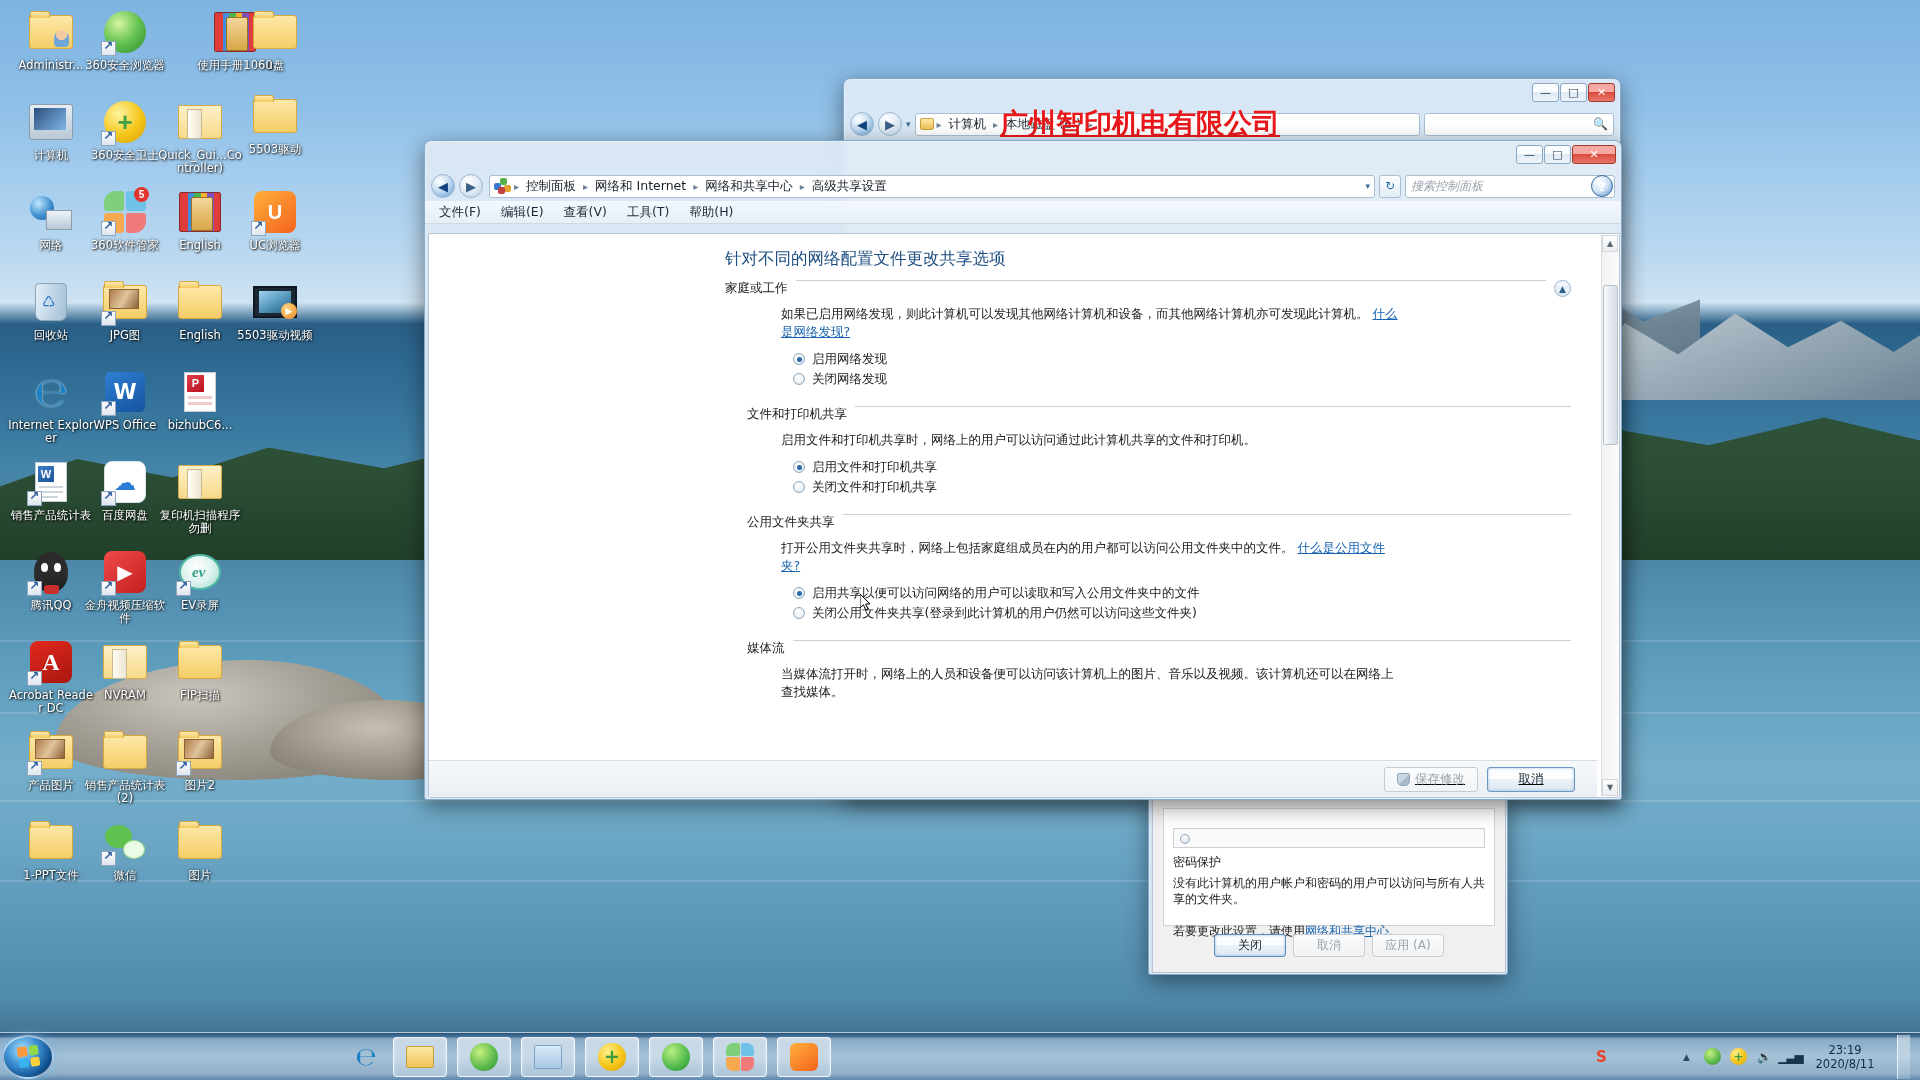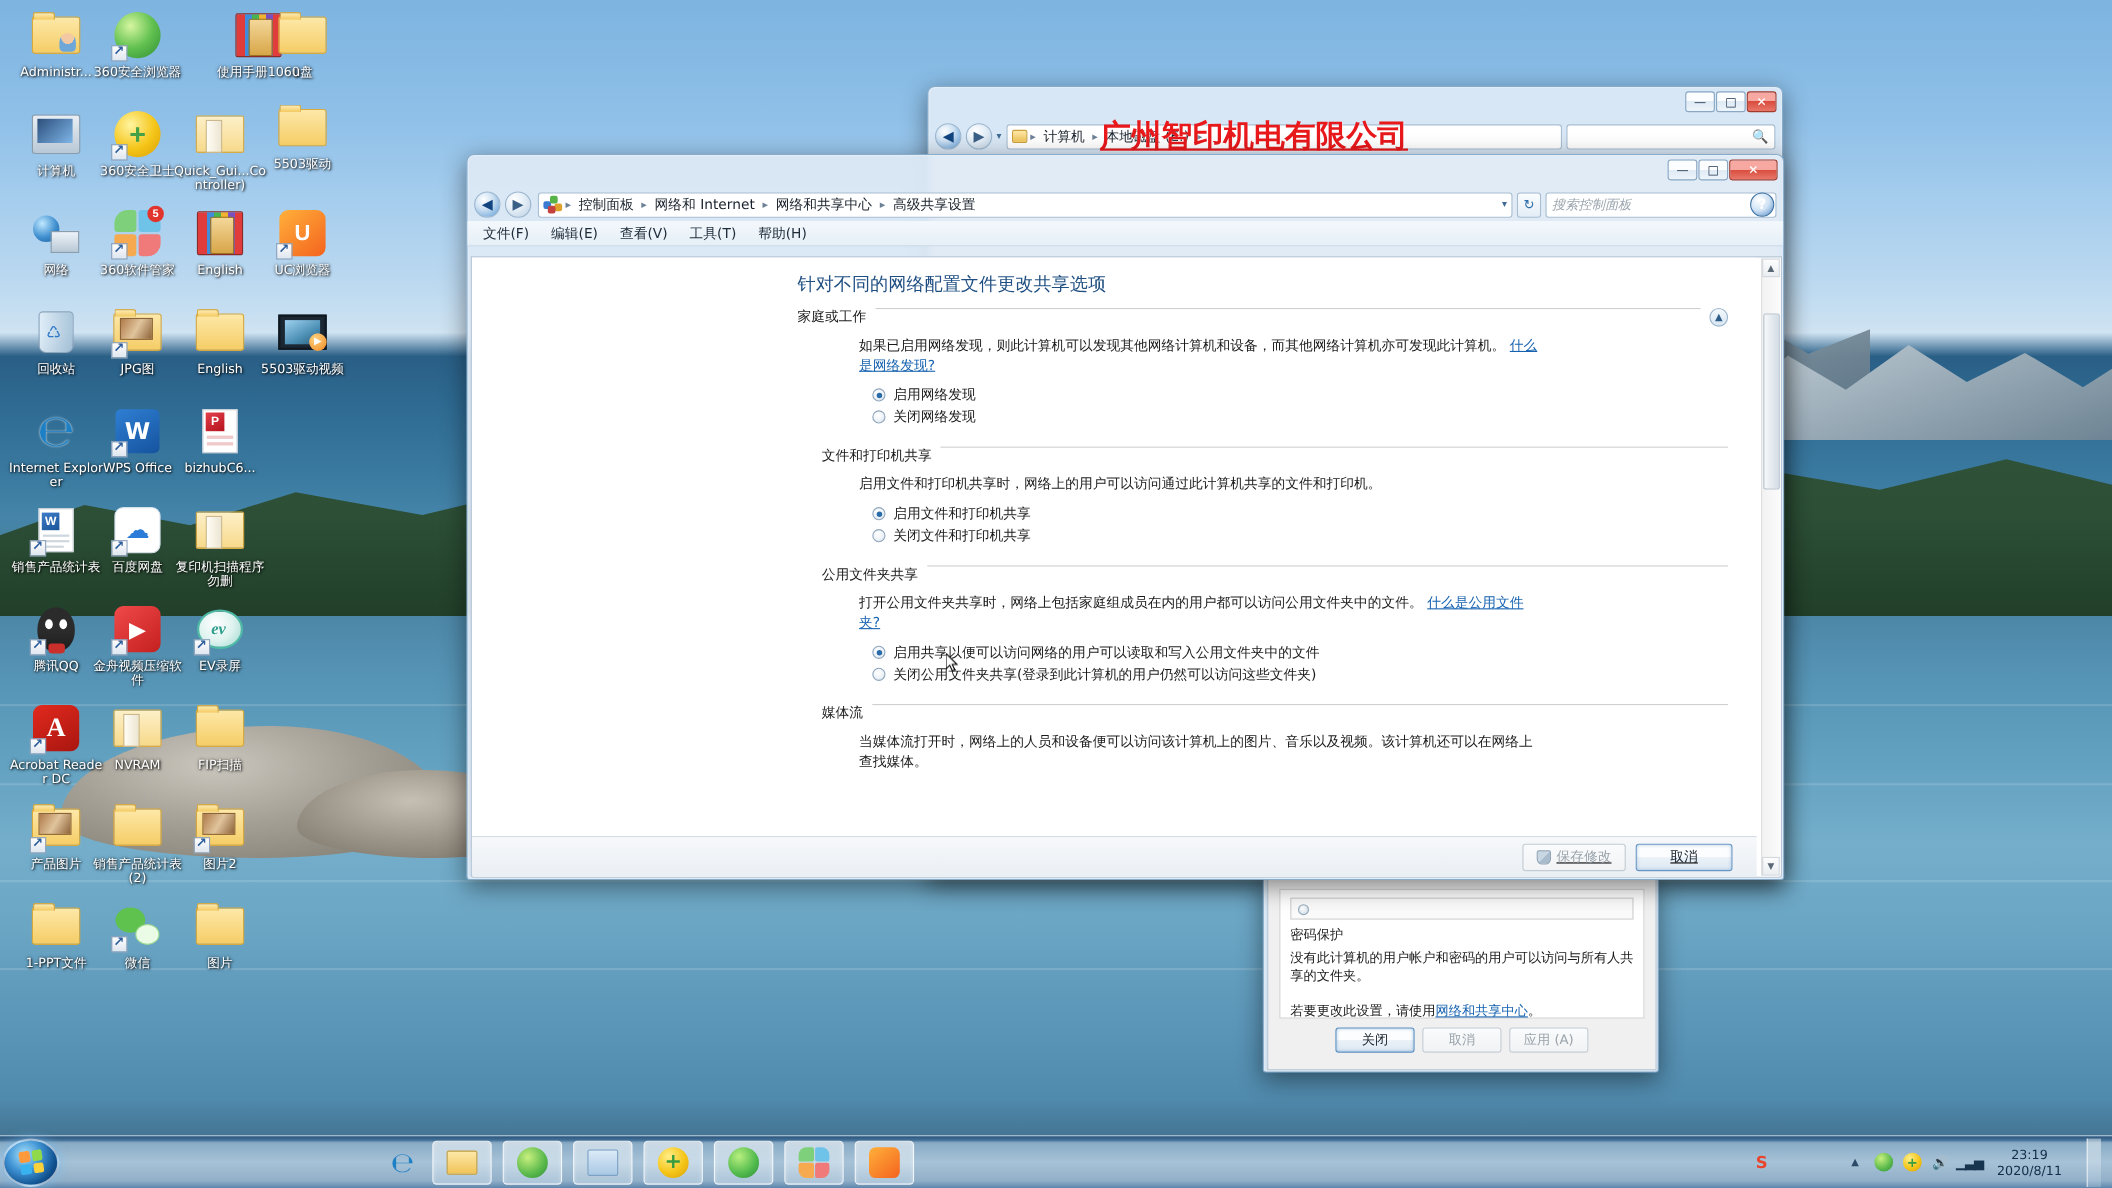--- a/index.html
+++ b/index.html
@@ -281,21 +281,21 @@
 
   
   #win-dlg { left:1148px; top:795px; width:360px; height:180px; z-index:35;
              border-radius:6px 6px 3px 3px; }
   #dlg-client {
     position:absolute; left:3px; top:3px; width:354px; height:174px;
     background:#f0f0f0; border:1px solid #b6c6d6;
     padding:8px 10px; font-size:12px; color:#1a1a1a;
   }
   .dlg-panel {
-    background:#fff; border:1px solid #d2d2d2; padding:7px 9px; height:118px;
+    background:#fff; border:1px solid #d2d2d2; padding:19px 9px; height:118px;
   }
   .dlg-fieldline {
     height:20px; border:1px solid #cfcfcf; background:#fafafa; margin-bottom:6px;
     display:flex; align-items:center; padding-left:22px; position:relative; font-size:11px; color:#777;
   }
   .dlg-radio-dot {
     position:absolute; left:6px; top:5px; width:10px;height:10px;border-radius:50%;
     background:radial-gradient(circle at 40% 35%,#fff,#e4ebf2 55%,#c5d2de 100%);
     border:1px solid #93a8bb;
   }

